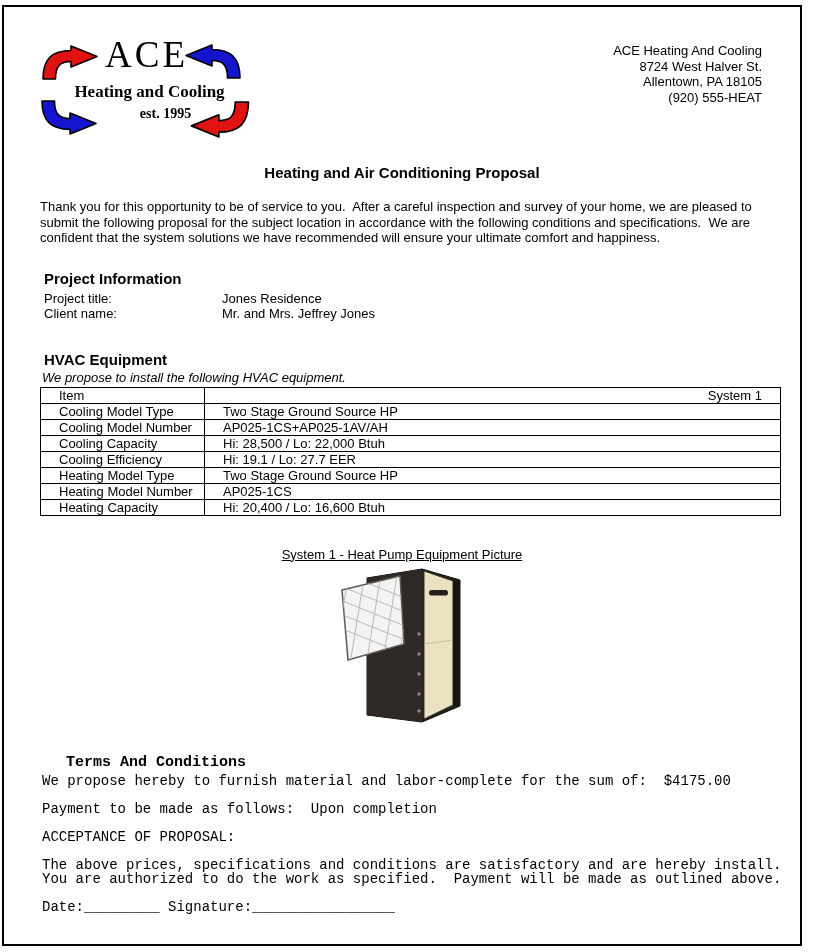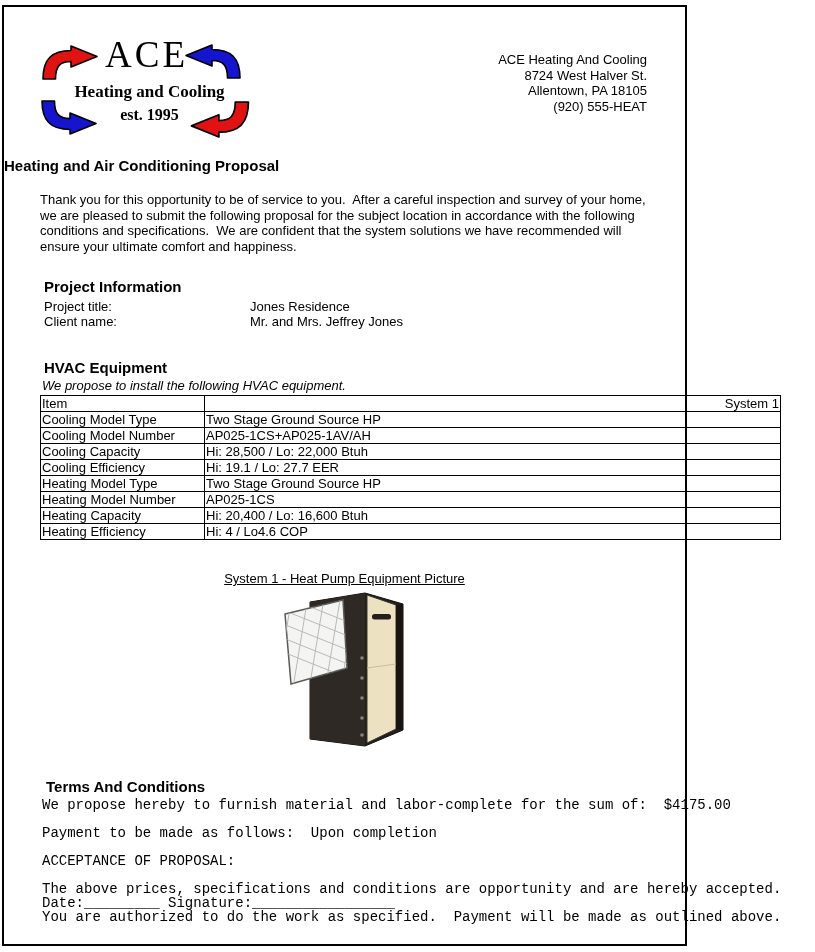--- a/index.html
+++ b/index.html
@@ -1,59 +1,59 @@
 <!DOCTYPE html>
 <html><head>
 <meta charset="utf-8">
 <style>
   html,body{margin:0;padding:0;background:#fff;}
   body{width:815px;height:952px;position:relative;overflow:hidden;
        font-family:"Liberation Sans",sans-serif;color:#000;}
-  .sheet{position:absolute;left:2px;top:5px;width:685px;height:941px;
+  .sheet{position:absolute;left:2px;top:5px;width:800px;height:941px;
          border:2px solid #000;box-sizing:border-box;background:#fff;}
 
   
   .header{display:flex;justify-content:space-between;margin:36px 38px 0 28px;height:102px;}
   .logo{position:relative;width:235px;height:100px;font-family:"Liberation Serif",serif;}
   .logo .arrow{position:absolute;}
   .logo .a-tl{left:6px;top:2px;}
   .logo .a-tr{left:150px;top:1px;}
   .logo .a-bl{left:0px;top:56px;}
   .logo .a-br{left:156px;top:57px;}
   .logo .ace{position:absolute;left:73px;top:-10px;font-size:37px;letter-spacing:3px;}
   .logo .sub{position:absolute;top:39px;left:0;width:100%;text-align:center;
              font-weight:bold;font-size:17px;}
-  .logo .est{position:absolute;top:63px;left:0;width:100%;text-align:center;
-             font-weight:bold;font-size:16px;}
-  .address{text-align:right;font-size:13px;line-height:15.5px;margin-top:9px;}
-
-  
-  .doc-title{text-align:left;font-size:15px;font-weight:bold;margin-top:12px;}
+  .logo .est{position:absolute;top:63px;left:16px;width:100%;text-align:center;
+             font-weight:bold;font-size:14px;}
+  .address{text-align:right;font-size:13px;line-height:15.5px;margin-top:0;}
+
+  
+  .doc-title{text-align:center;font-size:15px;font-weight:bold;margin-top:19px;}
   .intro{margin:18px 30px 0 36px;font-size:13px;line-height:15.5px;white-space:pre-wrap;}
 
   
   .h2{font-size:15px;font-weight:bold;margin:24px 0 4px 40px;}
-  .kv{margin-left:40px;font-size:13px;line-height:15px;display:flex;gap:28px;}
+  .kv{margin-left:40px;font-size:13px;line-height:15px;display:flex;}
   .kv .k{width:178px;}
 
   
   .tbl-intro{margin:2px 0 2px 38px;font-size:13px;font-style:italic;}
   table{border-collapse:collapse;margin-left:36px;width:741px;
         font-size:13px;table-layout:fixed;}
-  td,th{border:1px solid #000;padding:0 1px;height:14px;font-weight:normal;
+  td,th{border:1px solid #000;padding:0 18px;height:14px;font-weight:normal;
         text-align:left;overflow:hidden;white-space:nowrap;}
   th.c2,td.hd2{text-align:right;}
   col.c1{width:164px;}
 
   
   .pic-caption{text-align:center;margin-top:31px;font-size:13px;text-decoration:underline;}
   .pic-wrap{text-align:center;margin-top:4px;height:160px;}
 
   
-  .h2.terms{margin-top:28px;margin-left:42px;margin-bottom:3px;}
+  .h2.terms{margin-top:28px;margin-left:62px;margin-bottom:3px;font-family:Liberation Mono, monospace;}
   .mono{font-family:"Liberation Mono",monospace;font-size:14px;line-height:14px;
         margin-left:38px;white-space:pre;}
   .mono.para{margin-bottom:14px;}
 </style>
 </head>
 <body>
 
 <svg width="0" height="0" style="position:absolute" aria-hidden="true">
   <defs>
     <path id="bent-arrow" d="M33,1 L59,11.5 L33,22 L33,16.5 C22,16.5 17.5,21 17.5,34 L5,34 C5,14 14,5.5 33,5.5 Z" stroke="#000" stroke-width="1.6" stroke-linejoin="round"></path>
@@ -142,24 +142,20 @@
       <td>Heating Model Type</td>
       <td>Two Stage Ground Source HP</td>
     </tr>
     <tr>
       <td>Heating Model Number</td>
       <td>AP025-1CS</td>
     </tr>
     <tr>
       <td>Heating Capacity</td>
       <td>Hi: 20,400 / Lo: 16,600 Btuh</td>
-    </tr>
-    <tr>
-      <td>Heating Efficiency</td>
-      <td>Hi: 4 / Lo4.6 COP</td>
     </tr>
   </tbody>
     </table>
 
   <div class="pic-caption">System 1 - Heat Pump Equipment Picture</div>
   <div class="pic-wrap">
     <svg width="164" height="158" viewBox="0 0 164 158">
 
       <polygon points="47,12 102,3 140,14 140,140 102,156 47,149" stroke="#111" fill="#221e1a"></polygon>
 
@@ -192,17 +188,17 @@
       <circle cx="99" cy="108" r="1.8" fill="#8a8378"></circle>
       <circle cx="99" cy="128" r="1.8" fill="#8a8378"></circle>
       <circle cx="99" cy="145" r="1.8" fill="#8a8378"></circle>
     </svg>
   </div>
 
   <div class="h2 terms">Terms And Conditions</div>
   <div class="mono para">We propose hereby to furnish material and labor-complete for the sum of:  $4175.00</div>
   <div class="mono para">Payment to be made as follows:  Upon completion</div>
   <div class="mono para">ACCEPTANCE OF PROPOSAL:</div>
-  <div class="mono">The above prices, specifications and conditions are opportunity and are hereby accepted.</div>
+  <div class="mono">The above prices, specifications and conditions are satisfactory and are hereby install.</div>
+  <div class="mono para">You are authorized to do the work as specified.  Payment will be made as outlined above.</div>
   <div class="mono">Date:_________ Signature:_________________</div>
-  <div class="mono para">You are authorized to do the work as specified.  Payment will be made as outlined above.</div>
 
 </div>
 
 </body></html>

